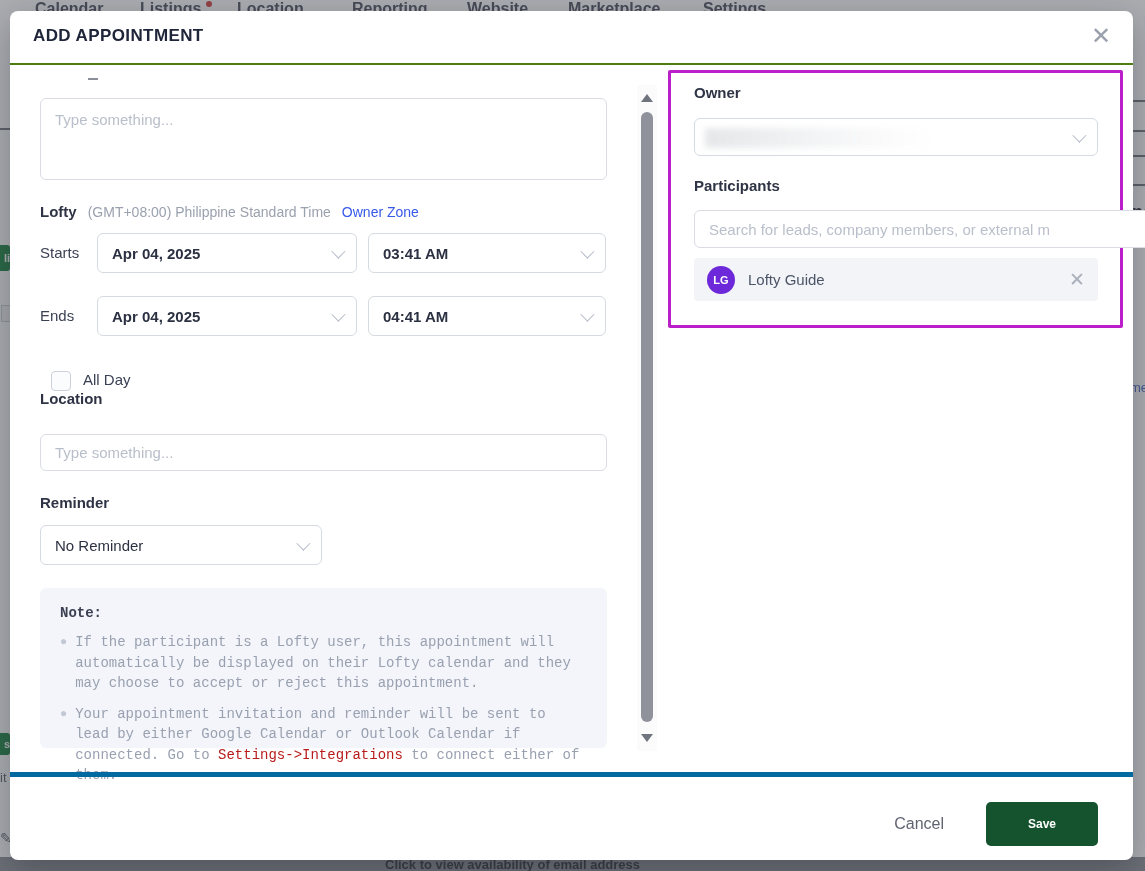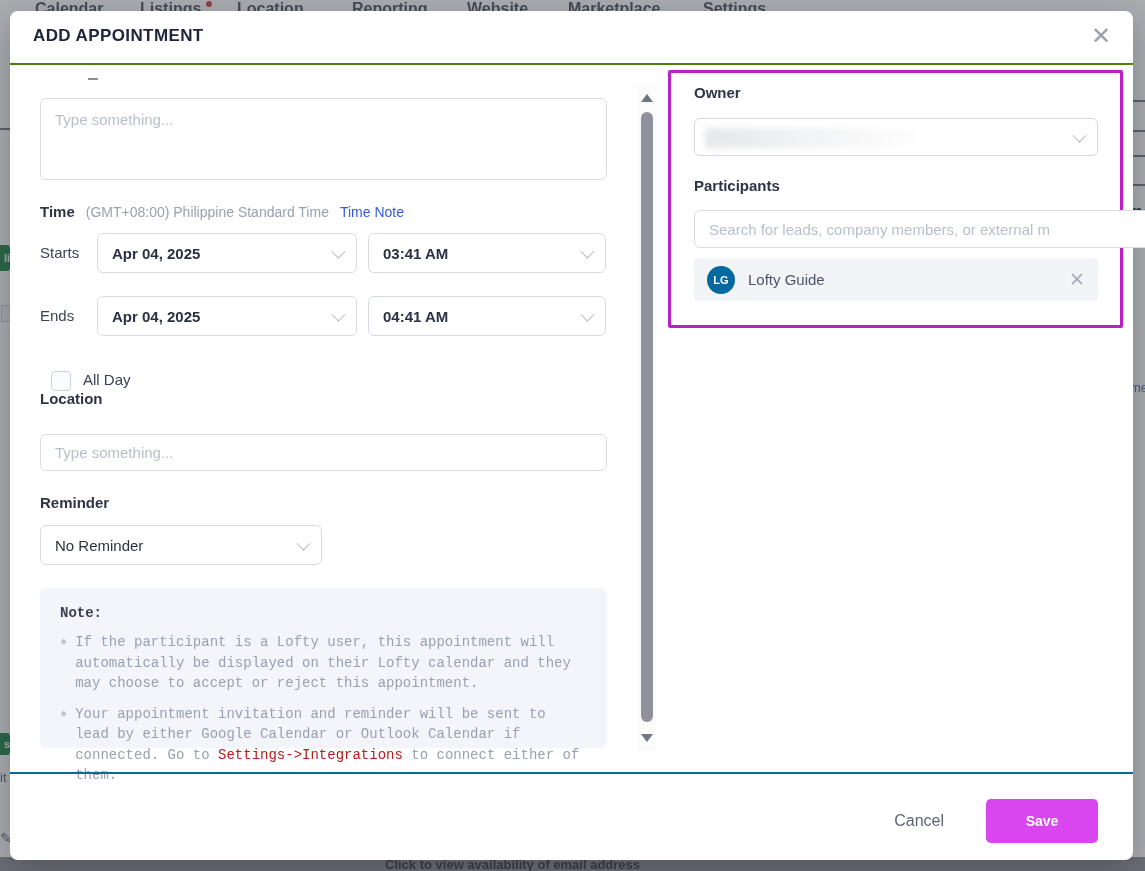--- a/index.html
+++ b/index.html
@@ -65,30 +65,30 @@
   
   .hl-box{position:absolute;left:658px;top:59px;width:449px;height:252px;border:3px solid #ba1fc9;border-radius:2px;pointer-events:none;}
   .owner-label{position:absolute;left:684px;top:73px;}
   .owner-select{left:684px;top:107px;width:404px;height:38px;}
   .blurval{position:absolute;left:10px;top:9px;width:228px;height:20px;border-radius:3px;
     background:linear-gradient(90deg,#e6e7e9 0%,#f2f3f4 45%,#fbfbfc 80%,#ffffff 100%);filter:blur(3px);}
   .parts-label{position:absolute;left:684px;top:166px;}
   .parts-input{left:684px;top:199px;width:470px;height:38px;font-size:15px;}
   .chip{position:absolute;left:684px;top:247px;width:404px;height:43px;background:#f2f4f7;border-radius:4px;
     display:flex;align-items:center;padding:0 13px;box-sizing:border-box;}
-  .avatar{width:28px;height:28px;border-radius:50%;background:#0369a1;color:#fff;font-size:11px;font-weight:700;
+  .avatar{width:28px;height:28px;border-radius:50%;background:#6d28d9;color:#fff;font-size:11px;font-weight:700;
     display:flex;align-items:center;justify-content:center;flex:none;}
   .chip-name{margin-left:13px;font-size:15px;color:#4c5568;}
   .chip-x{margin-left:auto;color:#aab0bb;font-size:19px;cursor:pointer;line-height:19px;}
   
-  .mfooter{position:absolute;left:0;right:0;top:761px;border-top:2px solid #0369a1;height:88px;padding-left:14px;}
+  .mfooter{position:absolute;left:0;right:0;top:761px;border-top:5px solid #0369a1;height:88px;padding-left:14px;}
   .btn-cancel{position:absolute;right:189px;top:25px;height:44px;line-height:44px;font-size:16px;color:#5f6470;
     background:none;border:none;cursor:pointer;font-family:"Liberation Sans",sans-serif;padding:0;}
-  .btn-save{position:absolute;right:35px;top:25px;width:112px;height:44px;background:#d946ef;border:none;border-radius:5px;
-    color:#fff;font-size:14px;font-weight:700;cursor:pointer;font-family:"Liberation Sans",sans-serif;}
+  .btn-save{position:absolute;right:35px;top:25px;width:112px;height:44px;background:#14532d;border:none;border-radius:5px;
+    color:#fff;font-size:12px;font-weight:700;cursor:pointer;font-family:"Liberation Sans",sans-serif;}
 </style>
 </head>
 <body>
 
 <div class="bg-page">
   <div class="topnav">
     <span style="left:35px">Calendar</span>
     <span style="left:140px">Listings</span>
     <span style="left:237px">Location</span>
     <span style="left:352px">Reporting</span>
@@ -121,23 +121,23 @@
   <div class="mheader">
     <div class="mtitle">ADD APPOINTMENT</div>
     <div class="mclose">✕</div>
   </div>
 
   <div class="clip-dash"></div>
 
   <textarea class="desc-area" placeholder="Type something..." style=""></textarea>
 
   <div class="time-row">
-    <span class="lbl-bold">Time</span>
+    <span class="lbl-bold">Lofty</span>
     <span class="gmt-text">(GMT+08:00) Philippine Standard Time</span>
-    <span class="link-blue">Time Note</span>
+    <span class="link-blue">Owner Zone</span>
   </div>
 
   <div class="field-row-label" style="left:30px;top:222px">Starts</div>
   <div class="selectbox" style="left:87px;top:222px;width:260px">
     <span class="val">Apr 04, 2025</span>
     <i class="chev"></i>
   </div>
   <div class="selectbox" style="left:358px;top:222px;width:238px">
     <span class="val">03:41 AM</span>
     <i class="chev"></i>

